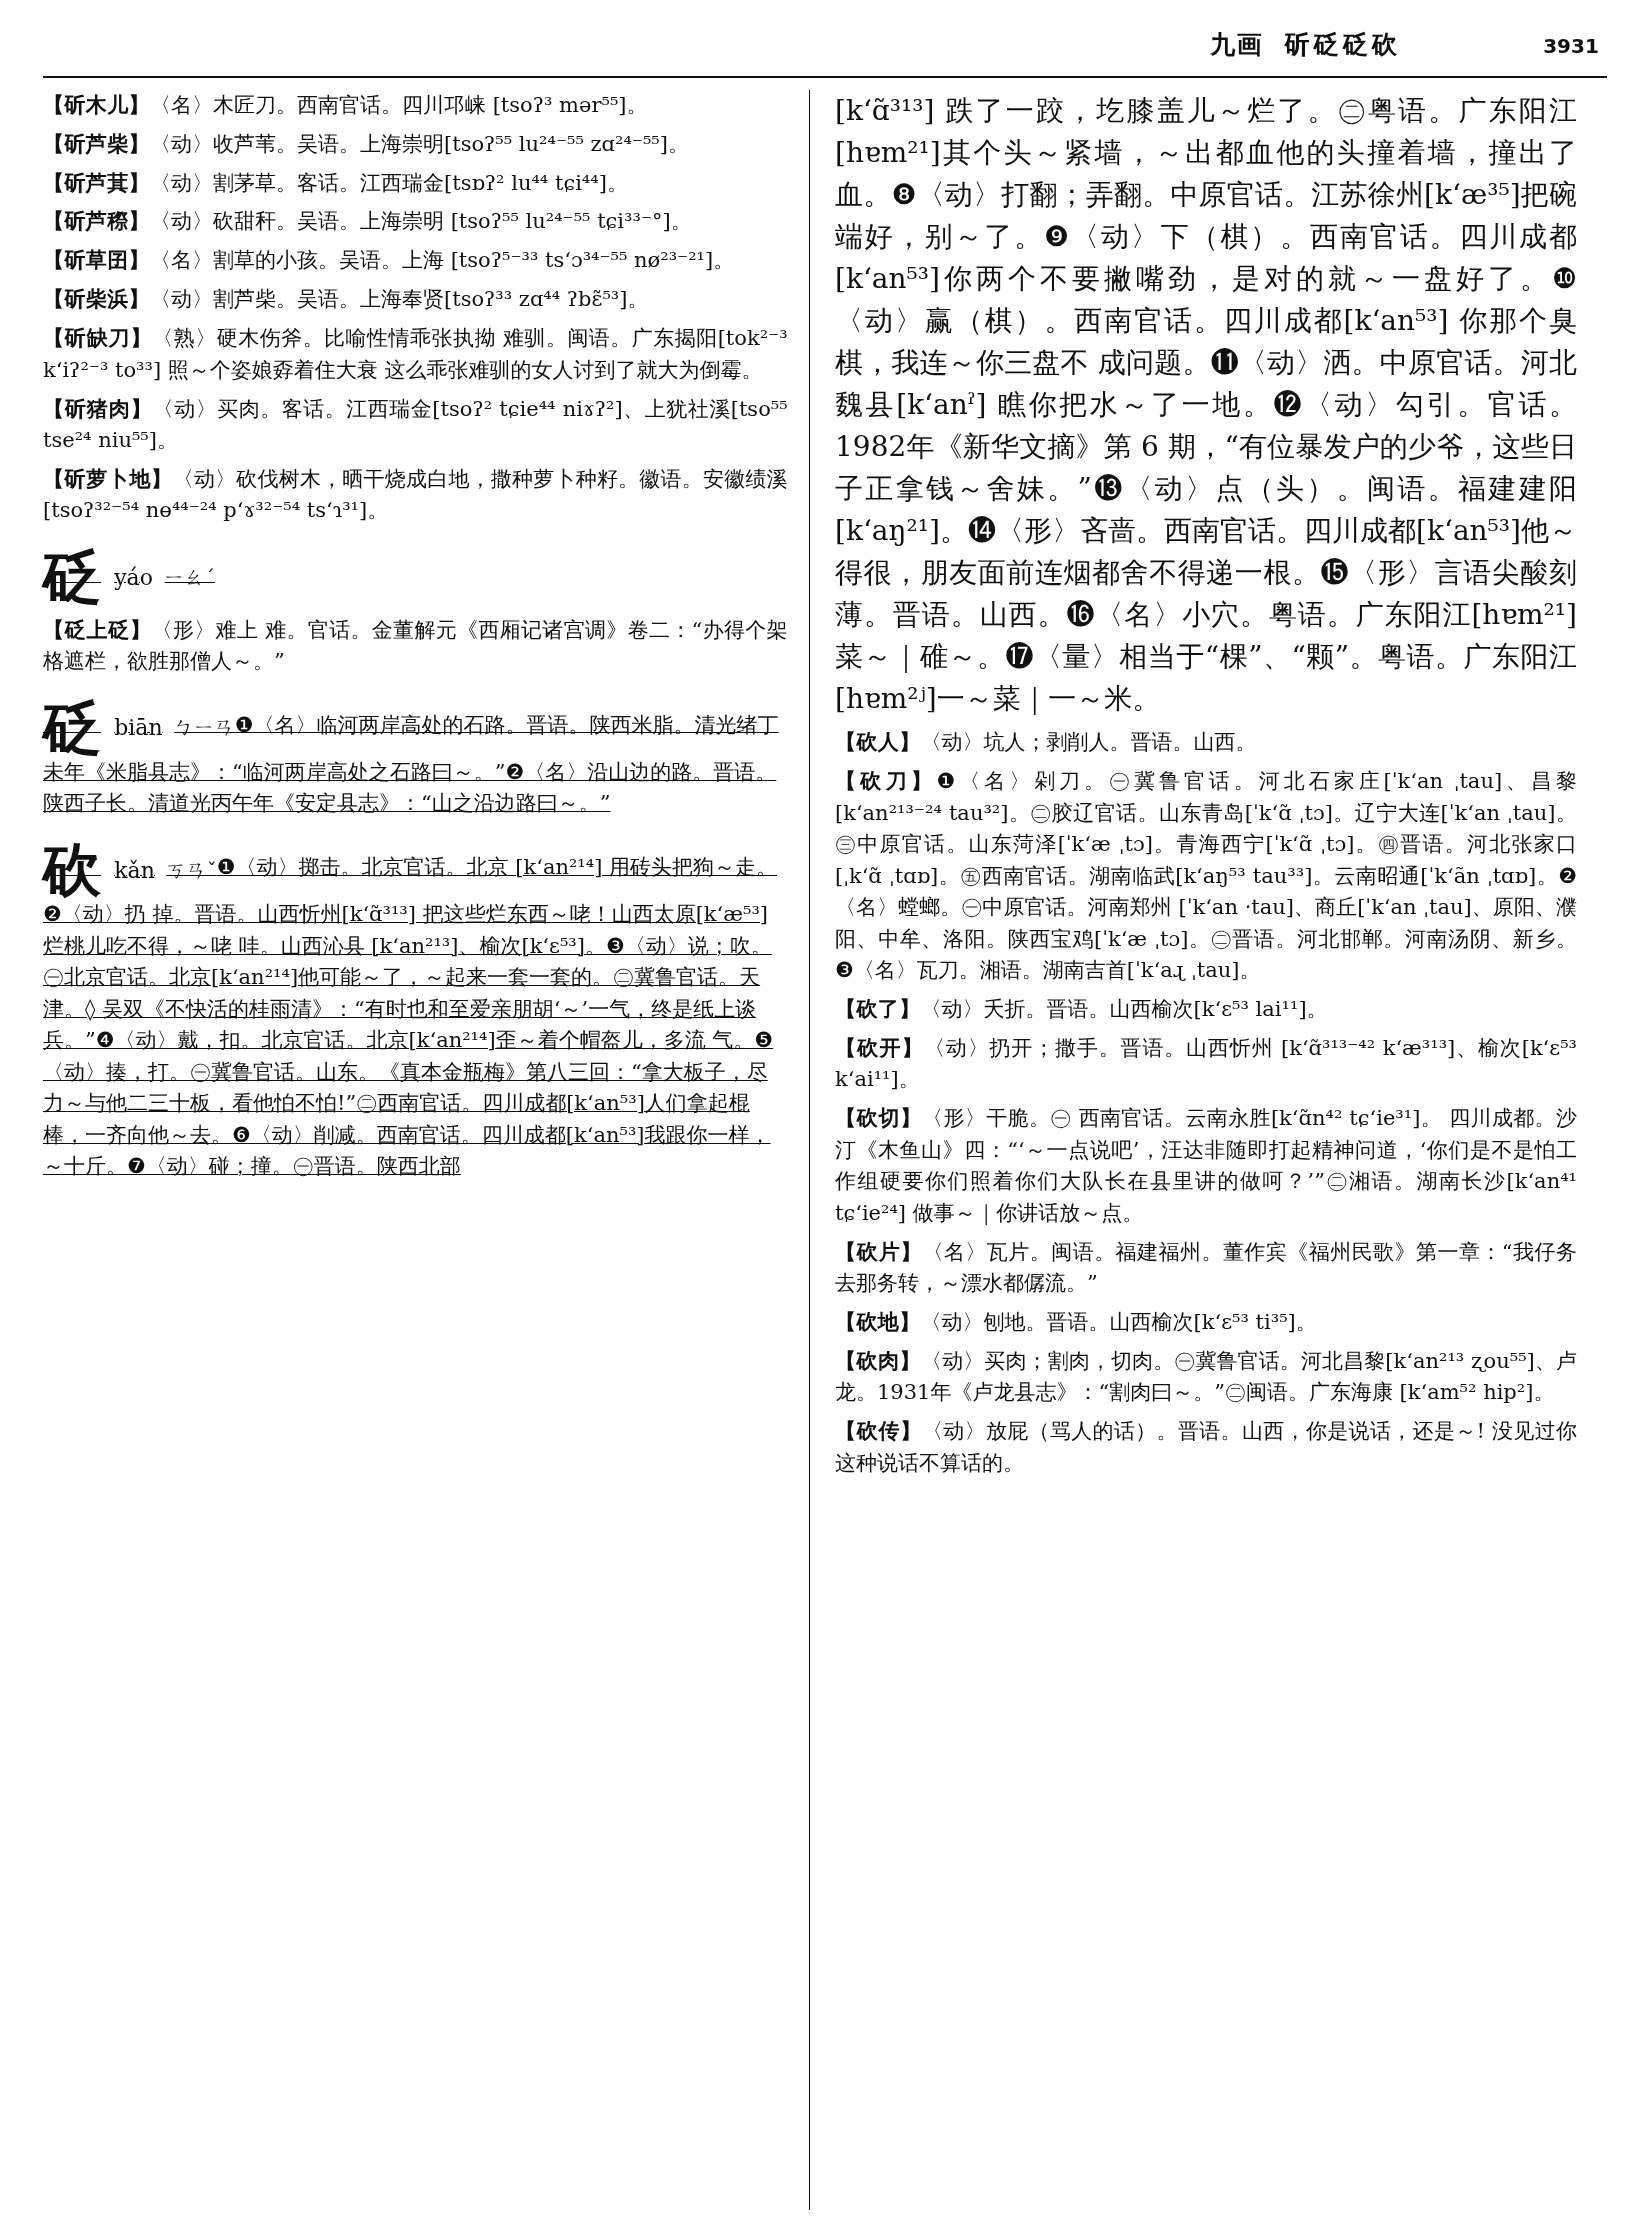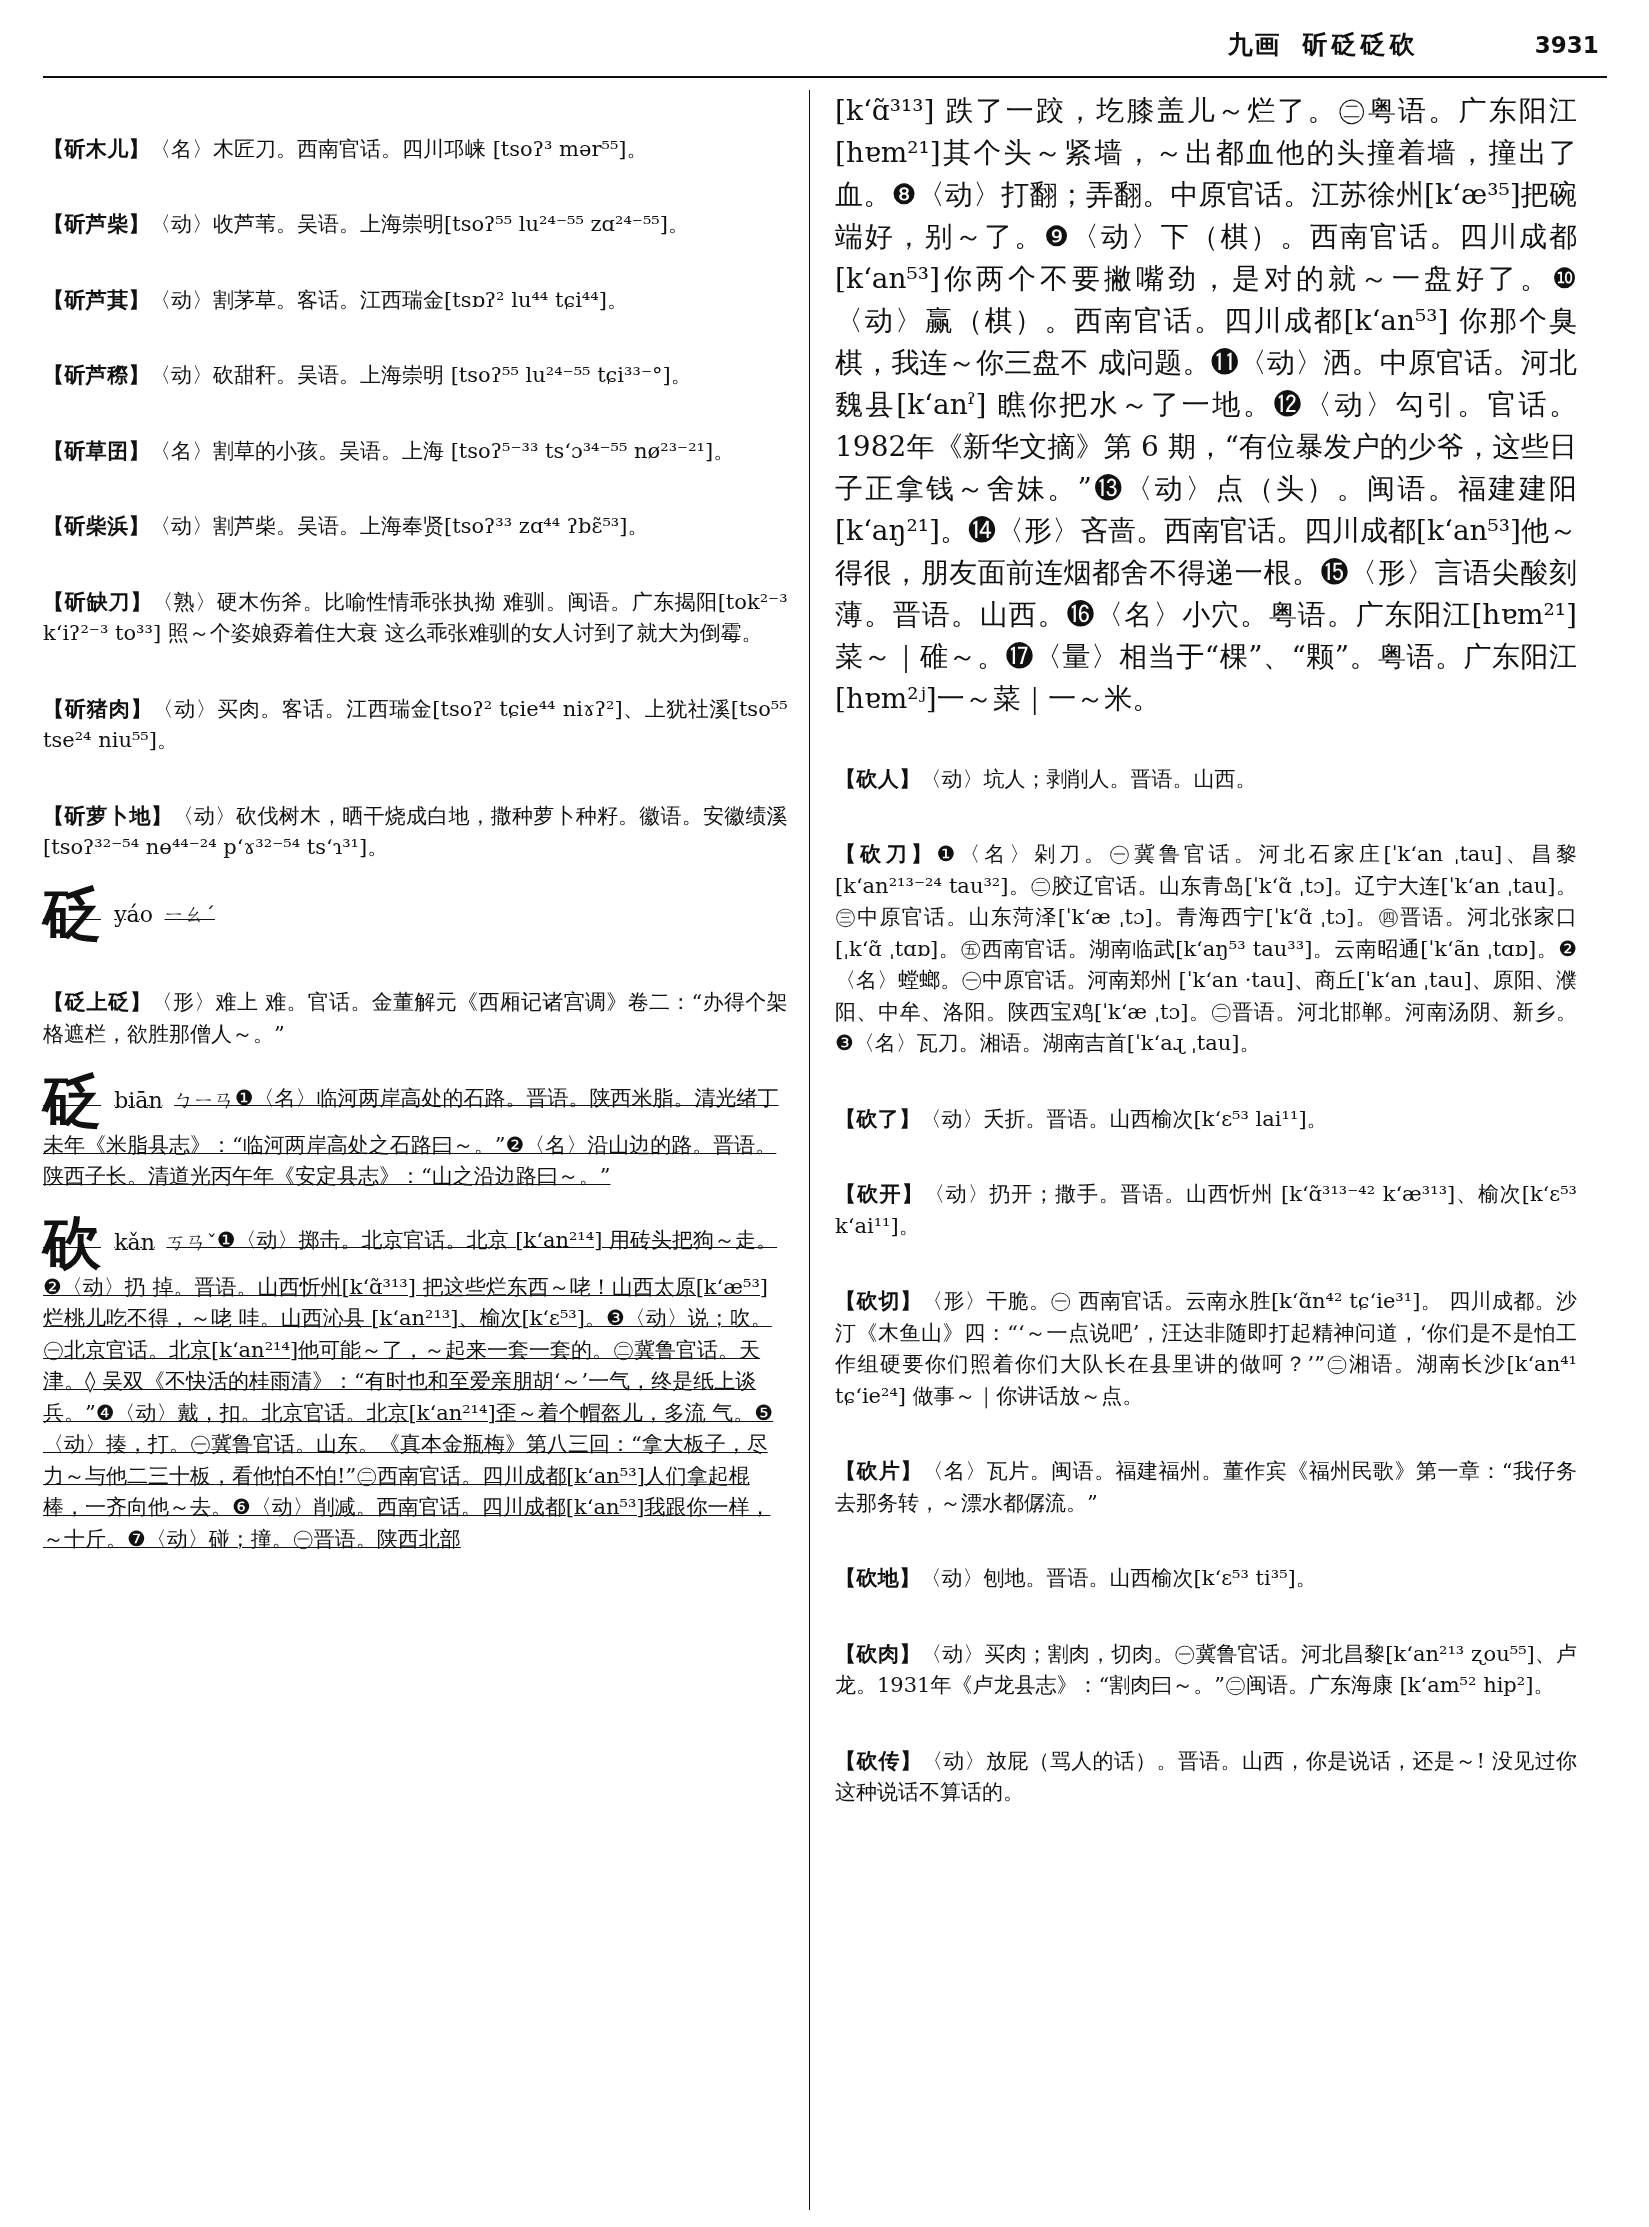--- a/index.html
+++ b/index.html
@@ -38,23 +38,24 @@
     font-family: "DejaVu Sans", sans-serif;
   }
   .running-head .rh-chars {
     font-size: 25px;
     font-weight: bold;
     letter-spacing: 4.1px;
     margin-right: 116px;
     font-family: "DejaVu Sans", sans-serif;
   }
   .running-head .rh-page {
-    font-size: 23px;
-    font-weight: bold;
-    font-family: "DejaVu Sans", sans-serif;
+    font-size: 20px;
+    font-weight: bold;
+    font-family: "DejaVu Sans", sans-serif;
+    margin-left: 26px;
   }
   .rule {
     border-top: 2.5px solid #111;
     margin: 3.3px 0 11.5px 0;
   }
   
   .columns {
     display: flex;
     height: 2120px;
   }
@@ -69,21 +70,20 @@
   .col-right {
     padding-left: 25px;
   }
   
   .entry {
     font-size: 21px;
     line-height: 1.5;
     text-align: justify;
     margin-bottom: 7.4px;
     text-indent: 0;
-    margin-top: 44px;
   }
   .headword {
     font-weight: bold;
     font-family: "DejaVu Sans", sans-serif;
     letter-spacing: 0.4px;
   }
   
   .bigchar-block {
     margin: 21.4px 0 8.2px 0;
     display: block;

